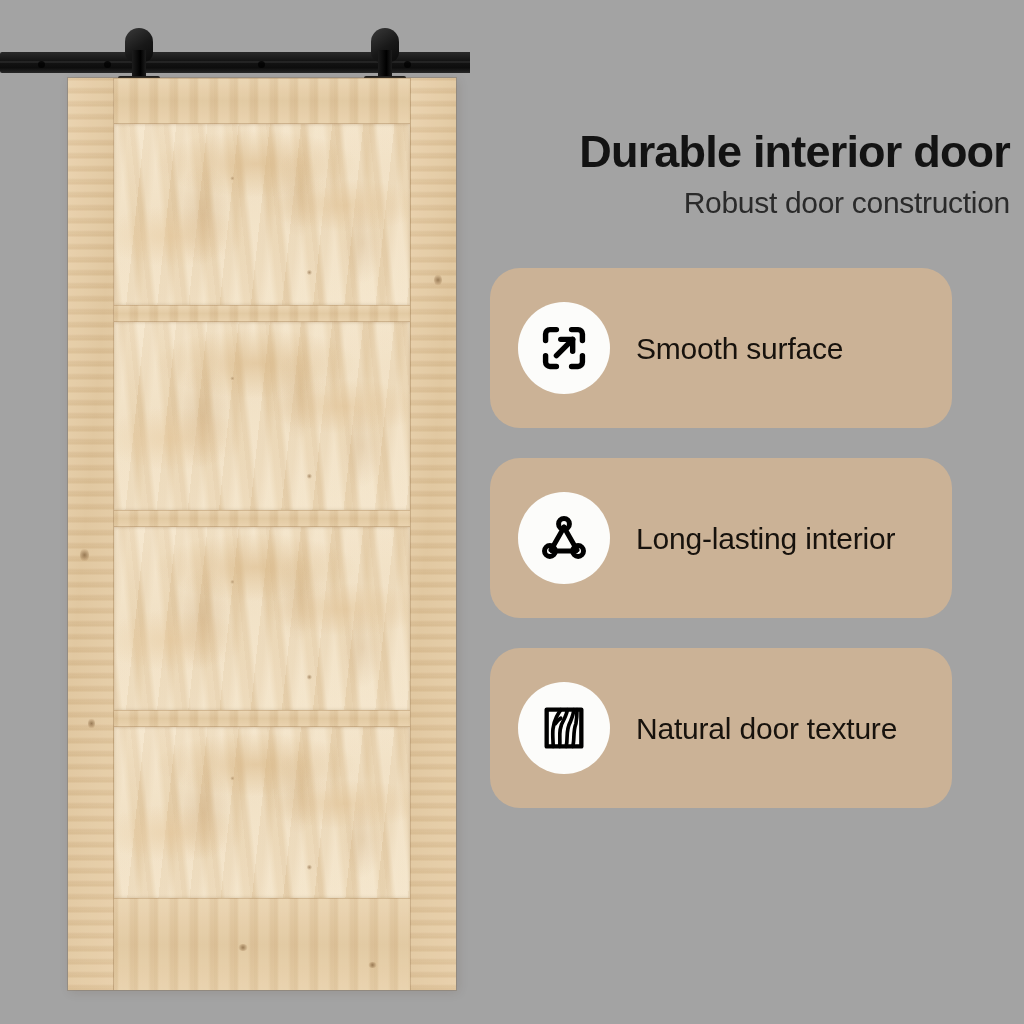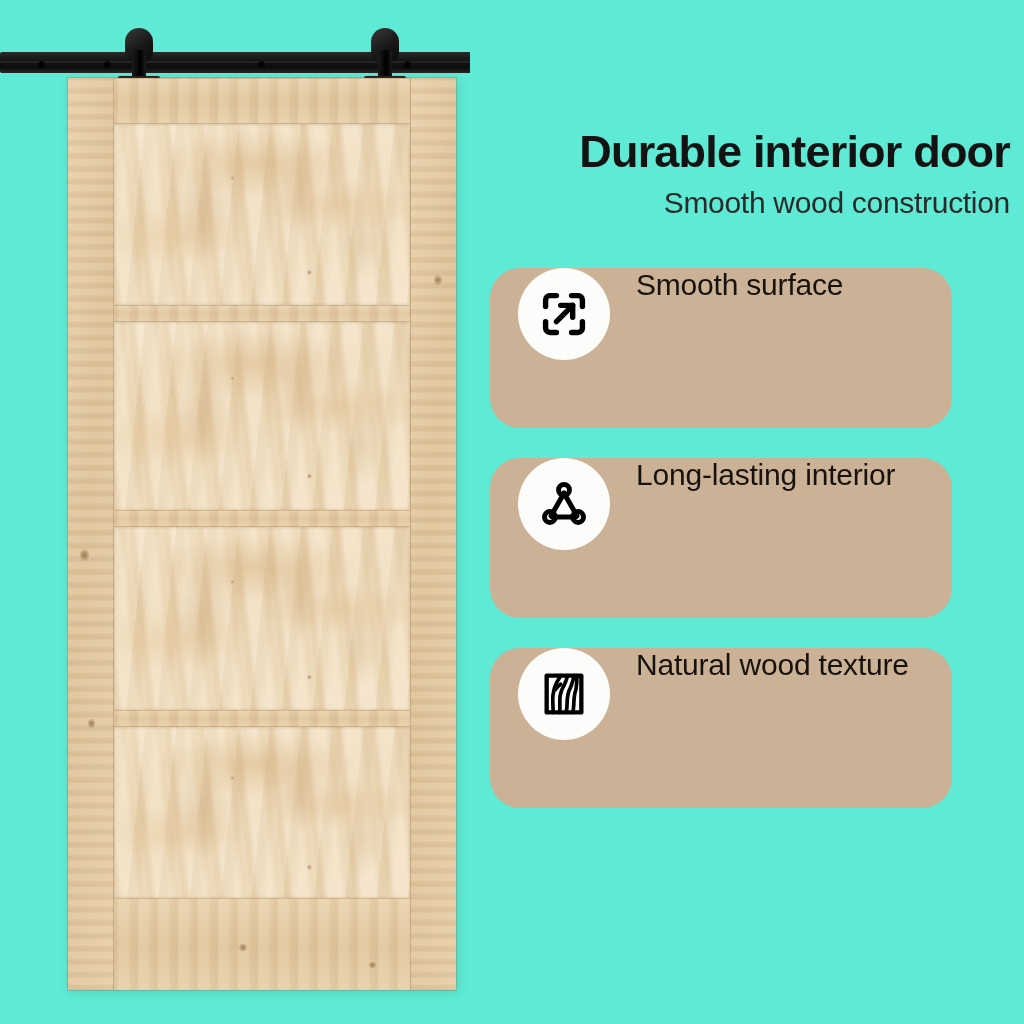--- a/index.html
+++ b/index.html
@@ -13,21 +13,21 @@
   body {
     background: #F2EFE9;
     font-family: "Liberation Sans", sans-serif;
     position: relative;
   }
 
   #canvas {
     position: relative;
     width: 1024px;
     height: 1024px;
-    background: #5eead4;
+    background: #a3a3a3;
   }
 
   
 
   #product-photo {
     position: absolute;
     left: 0;
     top: 0;
     width: 470px;
     height: 1024px;
@@ -251,21 +251,21 @@
   }
 
   .feature-card {
     position: relative;
     width: 462px;
     height: 160px;
     margin-bottom: 30px;
     background: #CBB296;
     border-radius: 30px;
     display: flex;
-    align-items: flex-start;
+    align-items: center;
   }
 
   .icon-badge {
     flex: 0 0 auto;
     margin-left: 28px;
     width: 92px;
     height: 92px;
     border-radius: 50%;
     background: #FCFCFA;
     display: flex;
@@ -332,21 +332,21 @@
       <div class="knot" style="right:14px; top:196px; width:8px;  height:12px;"></div>
       <div class="knot" style="left:170px; top:866px; width:10px; height:7px;"></div>
       <div class="knot" style="left:300px; top:884px; width:9px;  height:6px;"></div>
     </div>
   </div>
 
   <div id="info-panel">
 
     <div id="headline">Durable interior door</div>
 
-    <div id="subhead">Smooth wood construction</div>
+    <div id="subhead">Robust door construction</div>
 
     <div id="feature-list">
 
       <div class="feature-card">
         <div class="icon-badge">
           <span>
             <svg viewBox="0 0 48 48" fill="none" stroke="#000" stroke-width="5" stroke-linecap="round" stroke-linejoin="round">
               <path d="M17 7 H11 A4 4 0 0 0 7 11 V17"></path>
               <path d="M31 7 H37 A4 4 0 0 1 41 11 V17"></path>
               <path d="M7 31 V37 A4 4 0 0 0 11 41 H17"></path>
@@ -382,18 +382,18 @@
             <svg viewBox="0 0 48 48" fill="none" stroke="#000" stroke-width="3.4" stroke-linecap="round" stroke-linejoin="round">
               <rect x="8" y="7" width="32" height="34" stroke-width="4"></rect>
               <path d="M14 41 C14 32 12 24 17 14 C19 10 20 9 21 7"></path>
               <path d="M20 41 C21 33 18 26 24 16 C26 12 27 9 27 7"></path>
               <path d="M26 41 C28 34 25 27 30 18 C32 13 33 10 33 7"></path>
               <path d="M32 41 C34 35 32 28 35 20 C36 14 36 10 36 7"></path>
               <path d="M16 20 C18 17 19 16 21 15"></path>
             </svg>
           </span>
         </div>
-        <div class="feature-label">Natural wood texture</div>
+        <div class="feature-label">Natural door texture</div>
       </div>
 
     </div>
   </div>
 </div>
 
 </body></html>

